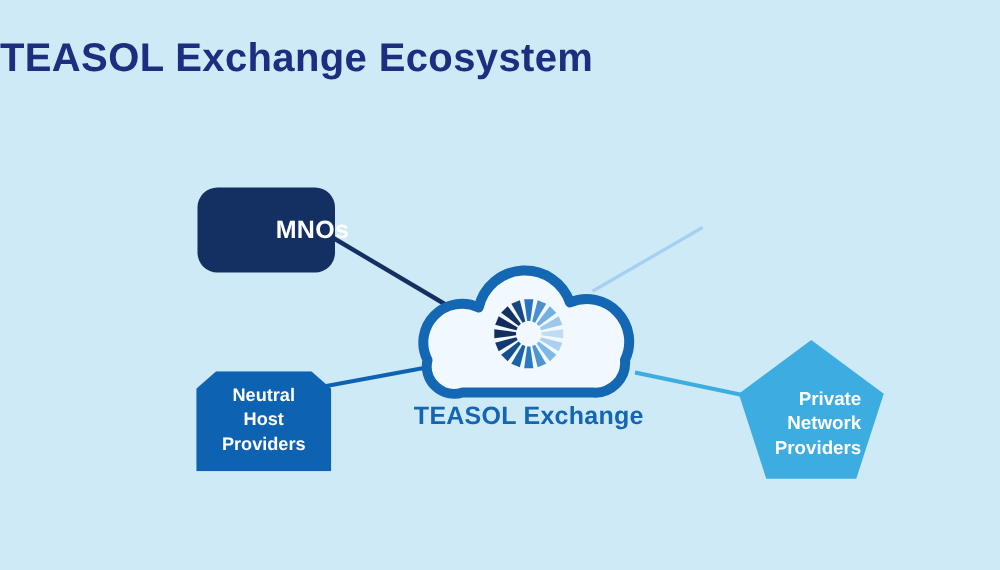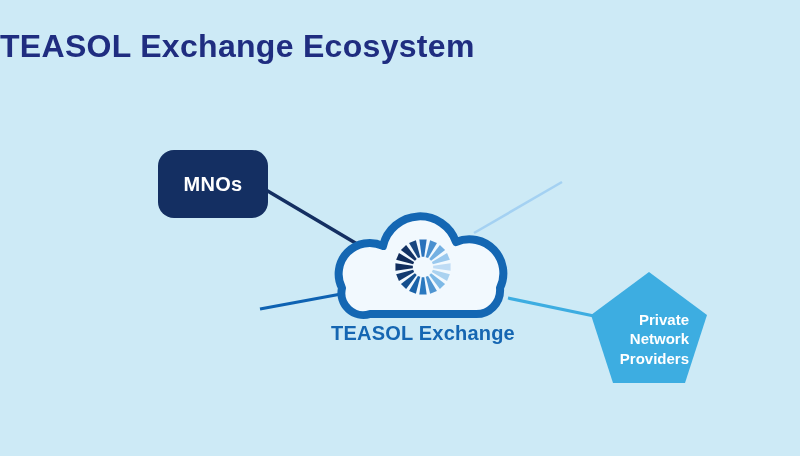--- a/index.html
+++ b/index.html
@@ -16,21 +16,21 @@
   .lines-layer{position:absolute;left:0;top:0;width:800px;height:456px;}
   .node{position:absolute;}
   .node svg{position:absolute;left:0;top:0;width:100%;height:100%;}
   .node .label{
     position:absolute;left:0;top:0;width:100%;height:100%;
     display:flex;align-items:center;justify-content:center;text-align:center;
     color:var(--c-node_text,#fff);
   }
   .node-mnos{left:158px;top:150px;width:110px;height:68px;
     background:var(--c-mnos_fill,#142f62);border-radius:16px;}
-  .node-mnos .label{font-size:20px;font-weight:700;letter-spacing:.3px;}
+  .node-mnos .label{font-size:20px;font-weight:700;letter-spacing:.3px;padding-left:37px;}
   .node-mvnos{left:559px;top:153px;width:101px;height:64px;}
   .node-mvnos .label{font-size:20px;font-weight:600;letter-spacing:.3px;}
   .node-neutral{left:157px;top:297px;width:108px;height:80px;}
   .node-neutral .label{font-size:14.5px;font-weight:700;line-height:1.32;padding:0 18px;box-sizing:border-box;}
   .node-pentagon{left:579px;top:271px;width:140px;height:118px;}
   .node-pentagon .label{top:30px;height:76px;font-size:15px;font-weight:700;line-height:1.28;padding:0 30px;box-sizing:border-box;text-align:right;}
   .cloud{position:absolute;left:328px;top:200px;width:190px;height:124px;}
   .spinner{position:absolute;left:394px;top:238px;width:58px;height:58px;}
   .cloud-label{
     position:absolute;left:321px;top:322px;width:204px;
@@ -50,20 +50,26 @@
     <line x1="474" y1="233" x2="562" y2="182" stroke="var(--c-line_mvnos)" stroke-width="2.6"></line>
     <line x1="260" y1="309" x2="352" y2="292" stroke="var(--c-line_neutral_host)" stroke-width="3.2"></line>
     <line x1="508" y1="298" x2="594" y2="316" stroke="var(--c-line_pentagon)" stroke-width="3.2"></line>
   </svg>
 
   <div class="node node-mnos">
     <div class="label">MNOs</div>
   </div>
 
 
+  <div class="node node-neutral">
+    <svg viewBox="0 0 108 80">
+      <path d="M16 0 H92 L108 14 V80 H0 V14 Z" fill="var(--c-neutral_host_fill)"></path>
+    </svg>
+    <div class="label">Neutral Host Providers</div>
+  </div>
 
   <div class="node node-pentagon">
     <svg viewBox="0 0 140 118">
       <polygon points="70,1 128,44 106,112 34,112 12,44" fill="var(--c-pentagon_fill)"></polygon>
     </svg>
     <div class="label">Private Network Providers</div>
   </div>
 
   <svg class="cloud" viewBox="0 0 190 124">
     <path d="M42 114 H146 A24 24 0 0 0 172 88 A34 34 0 0 0 128 42 A38 38 0 0 0 55 46 A31 31 0 0 0 14 88 A22 22 0 0 0 42 114 Z" fill="var(--c-cloud_fill)" stroke="var(--c-cloud_stroke)" stroke-width="8" stroke-linejoin="round"></path>

